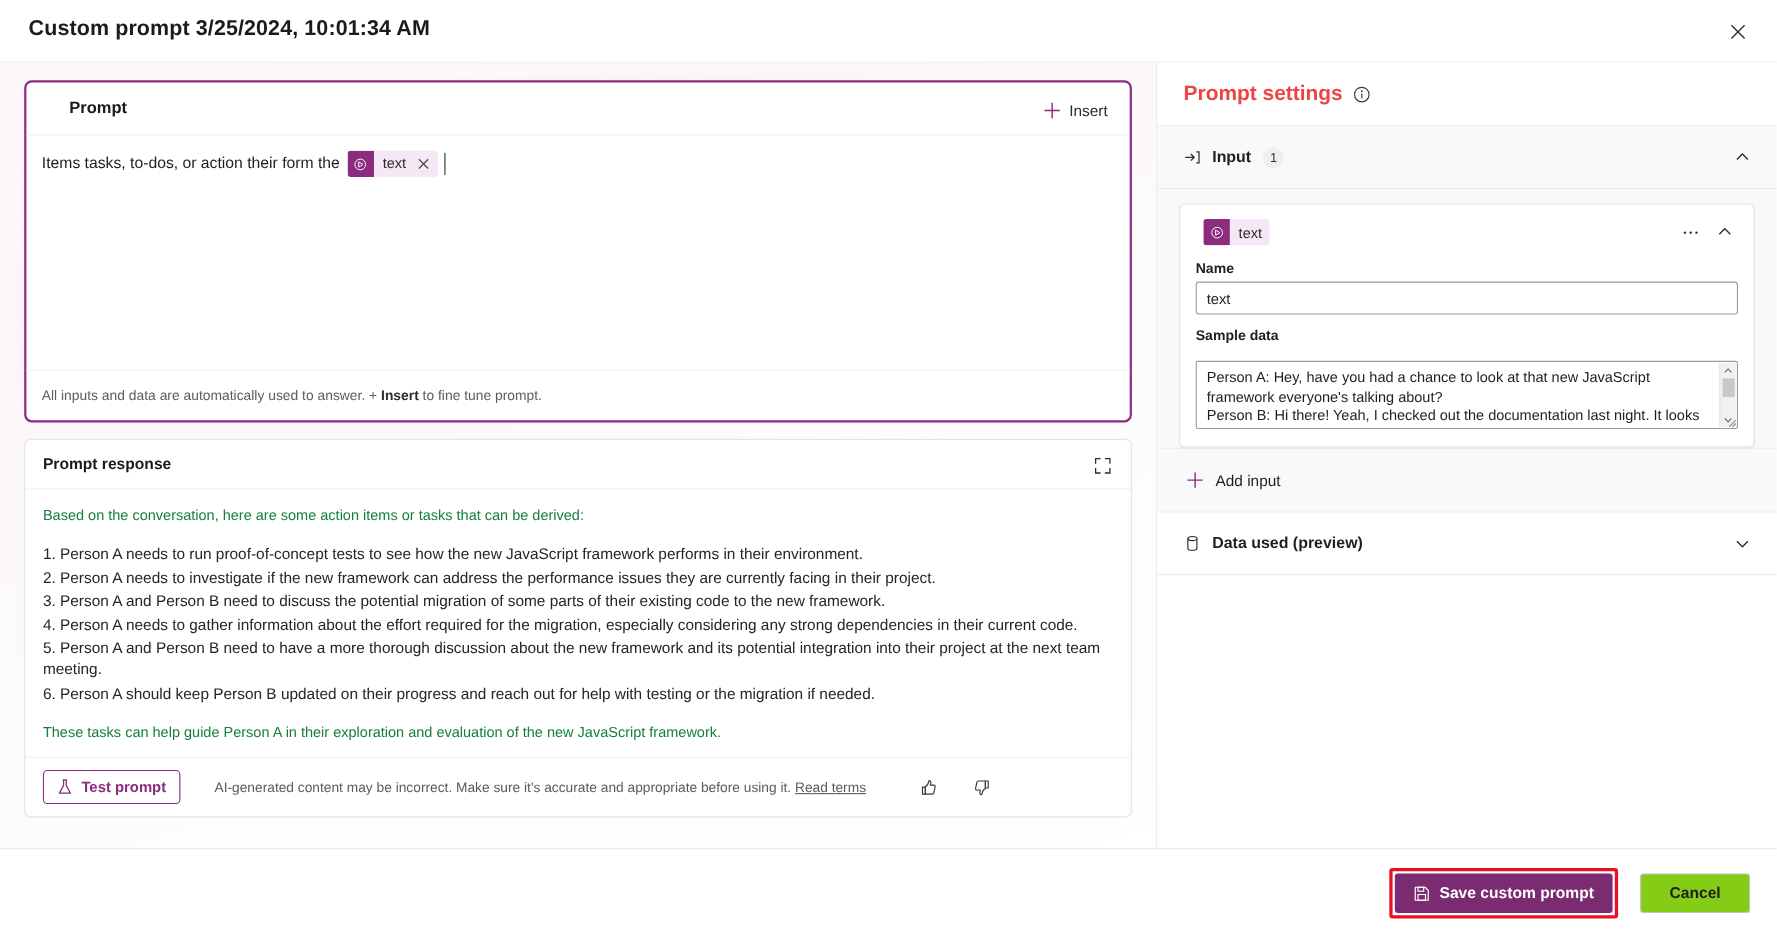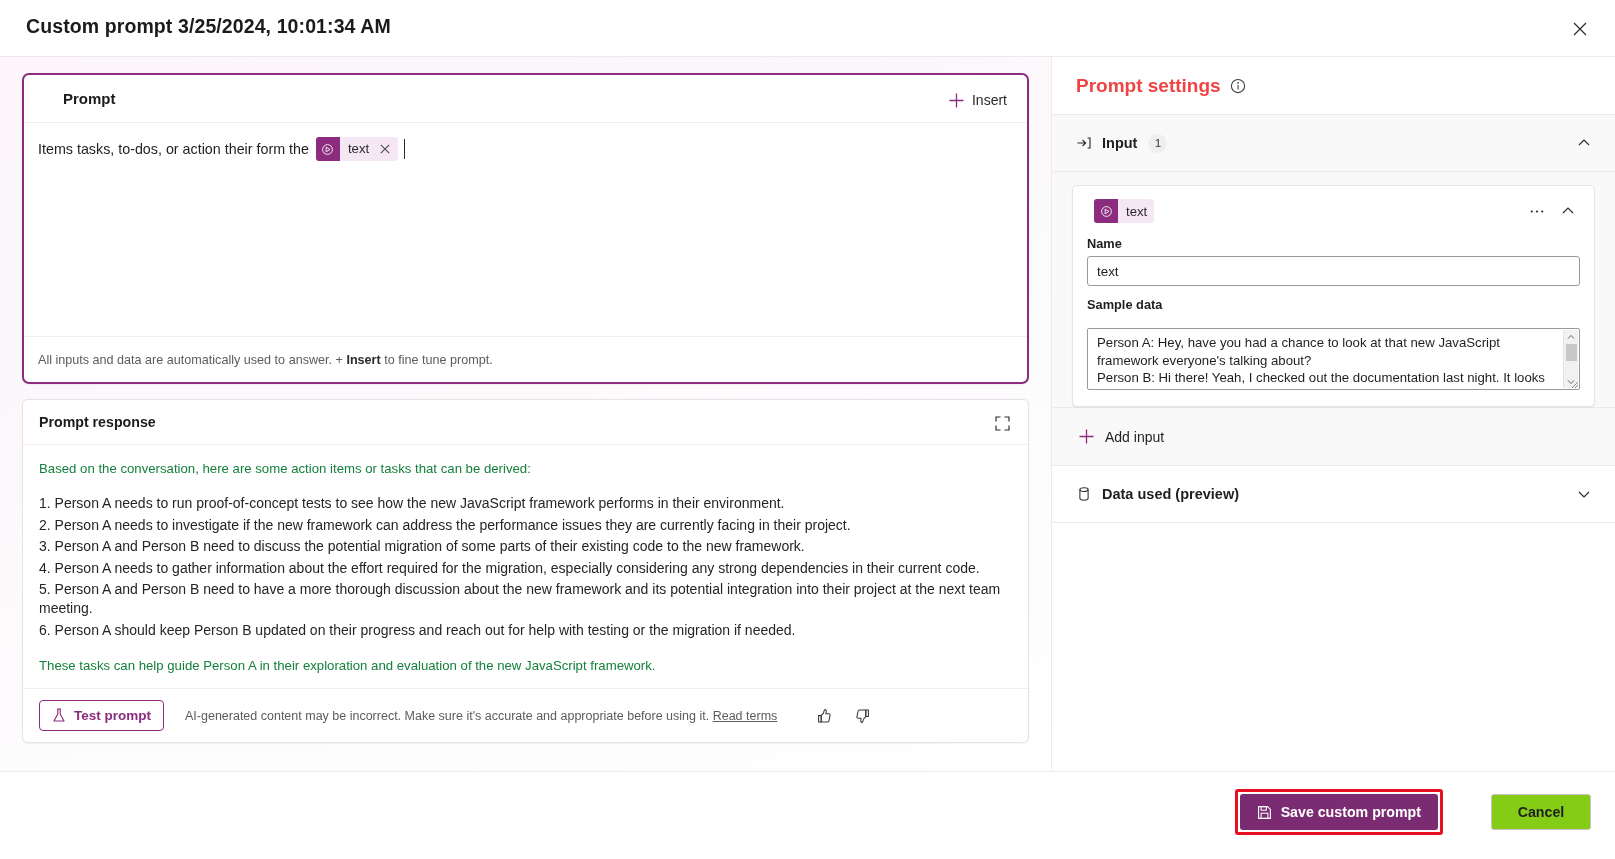--- a/index.html
+++ b/index.html
@@ -137,21 +137,21 @@
     padding: 14px 16px 0 16px;
     overflow: hidden;
   }
   .rsp-para { font-size: 13.2px; color: #15803d; line-height: 19px; margin: 0 0 16px 0; }
   .rsp-item { font-size: 14px; color: #252525; line-height: 19px; margin: 0 0 2.5px 0; }
   #rsp-list { margin: 0 0 16px 0; }
 
   #response-foot {
     position: absolute; left: 0; right: 0; bottom: 0; height: 54px;
     border-top: 1px solid #f0eef0;
-    display: flex; align-items: center; padding-left: 16px; gap: 0;
+    display: flex; align-items: center; padding-left: 16px; gap: 10px;
   }
   #test-prompt-btn {
     display: flex; align-items: center; gap: 8px;
     height: 31px; padding: 0 12px;
     background: #ffffff; border: 1px solid #8b2c7e; border-radius: 4px;
     color: #8b2c7e; font-size: 13.5px; font-weight: 700;
     font-family: "Liberation Sans", sans-serif;
     cursor: pointer;
   }
   #disclaimer {
@@ -272,21 +272,21 @@
     padding: 5px 7px 5px 2px; border-radius: 4px;
   }
   #add-input-label { font-size: 14px; color: #1f1f1f; }
 
   
   #footer {
     position: absolute; left: 0; top: 771px; width: 1615px; height: 88px;
     background: #ffffff; border-top: 1px solid #eceaec;
   }
   #save-highlight {
-    position: absolute; right: 172px; top: 17px;
+    position: absolute; right: 144px; top: 17px;
     border: 3px solid #e81123; border-radius: 3px;
     padding: 2px;
   }
   #save-btn {
     display: flex; align-items: center; gap: 9px;
     height: 36px; padding: 0 17px;
     background: #7b2b72; border: none; border-radius: 3px;
     color: #ffffff; font-size: 14.2px; font-weight: 700;
     font-family: "Liberation Sans", sans-serif;
     cursor: pointer;

